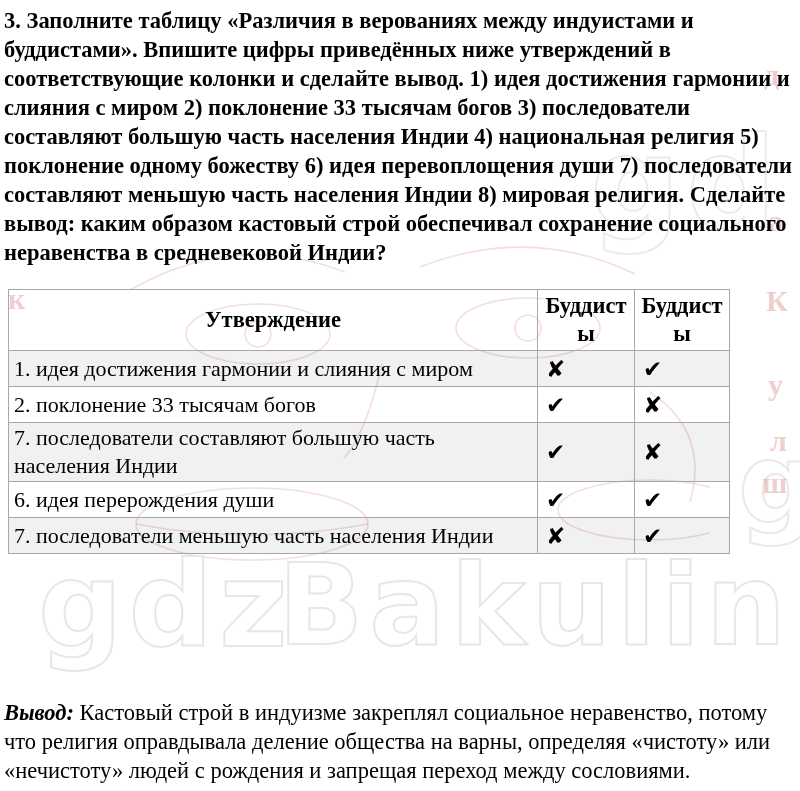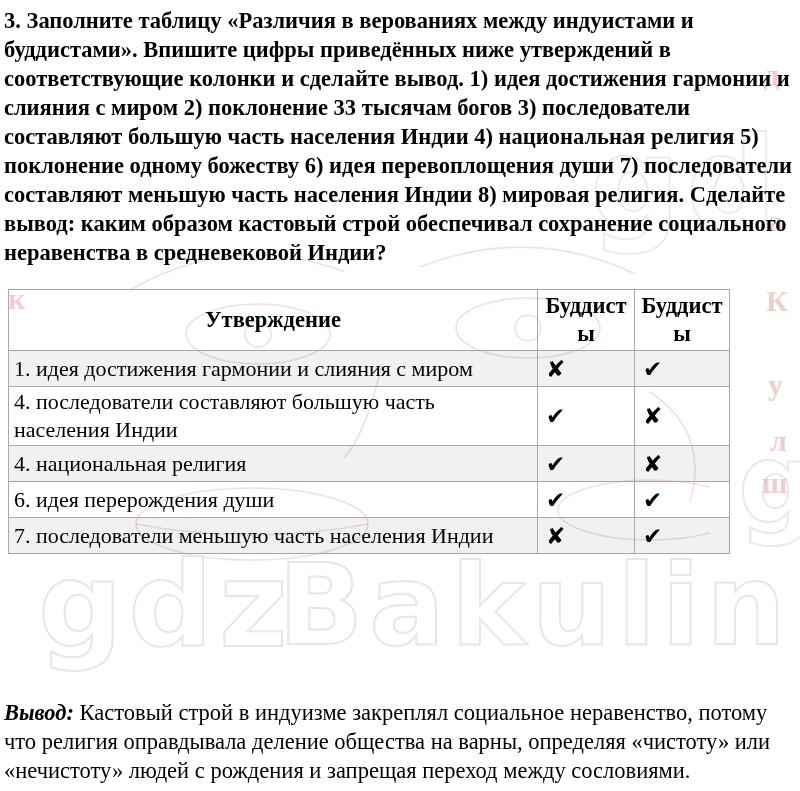--- a/index.html
+++ b/index.html
@@ -149,26 +149,26 @@
         <th class="th-narrow">Буддисты</th>
       </tr>
     </thead>
     <tbody>
       <tr>
         <td class="stmt">1. идея достижения гармонии и слияния с миром</td>
         <td class="mark">✘</td>
         <td class="mark">✔</td>
       </tr>
       <tr>
-        <td class="stmt">4. последователи составляют большую часть населения Индии</td>
+        <td class="stmt">2. поклонение 33 тысячам богов</td>
         <td class="mark">✔</td>
         <td class="mark">✘</td>
       </tr>
       <tr>
-        <td class="stmt">4. национальная религия</td>
+        <td class="stmt">7. последователи составляют большую часть населения Индии</td>
         <td class="mark">✔</td>
         <td class="mark">✘</td>
       </tr>
       <tr>
         <td class="stmt">6. идея перерождения души</td>
         <td class="mark">✔</td>
         <td class="mark">✔</td>
       </tr>
       <tr>
         <td class="stmt">7. последователи меньшую часть населения Индии</td>

